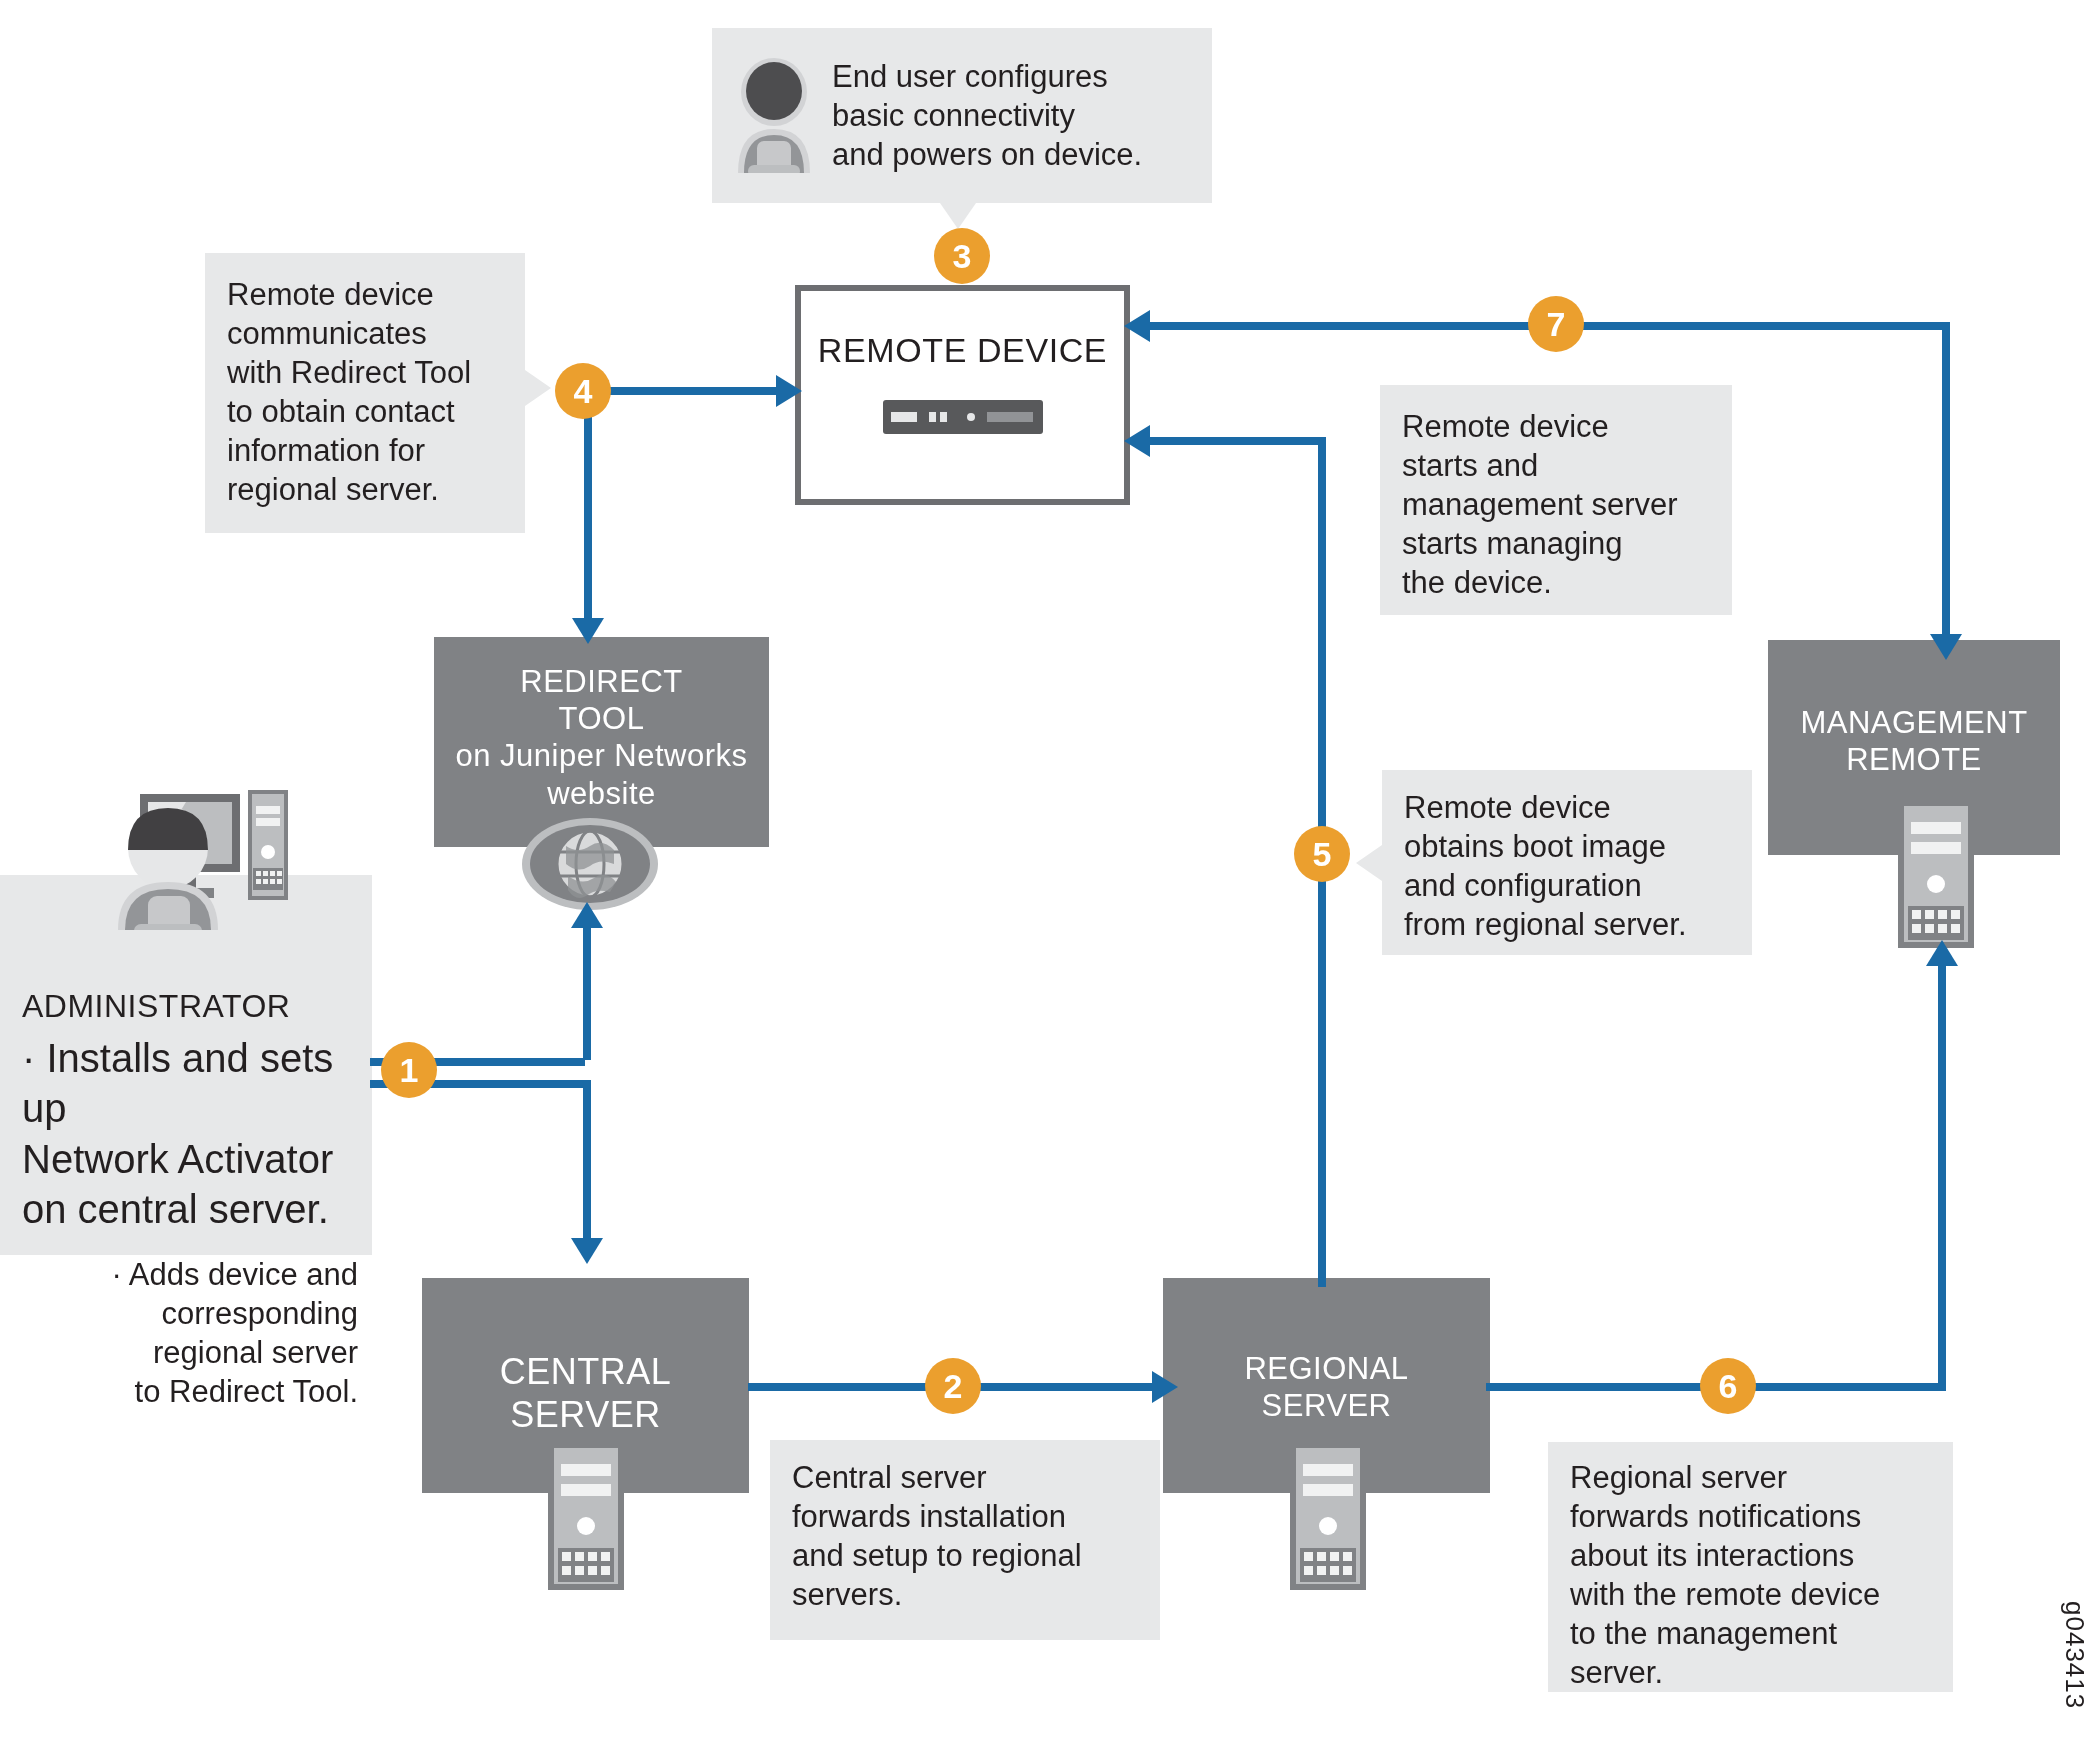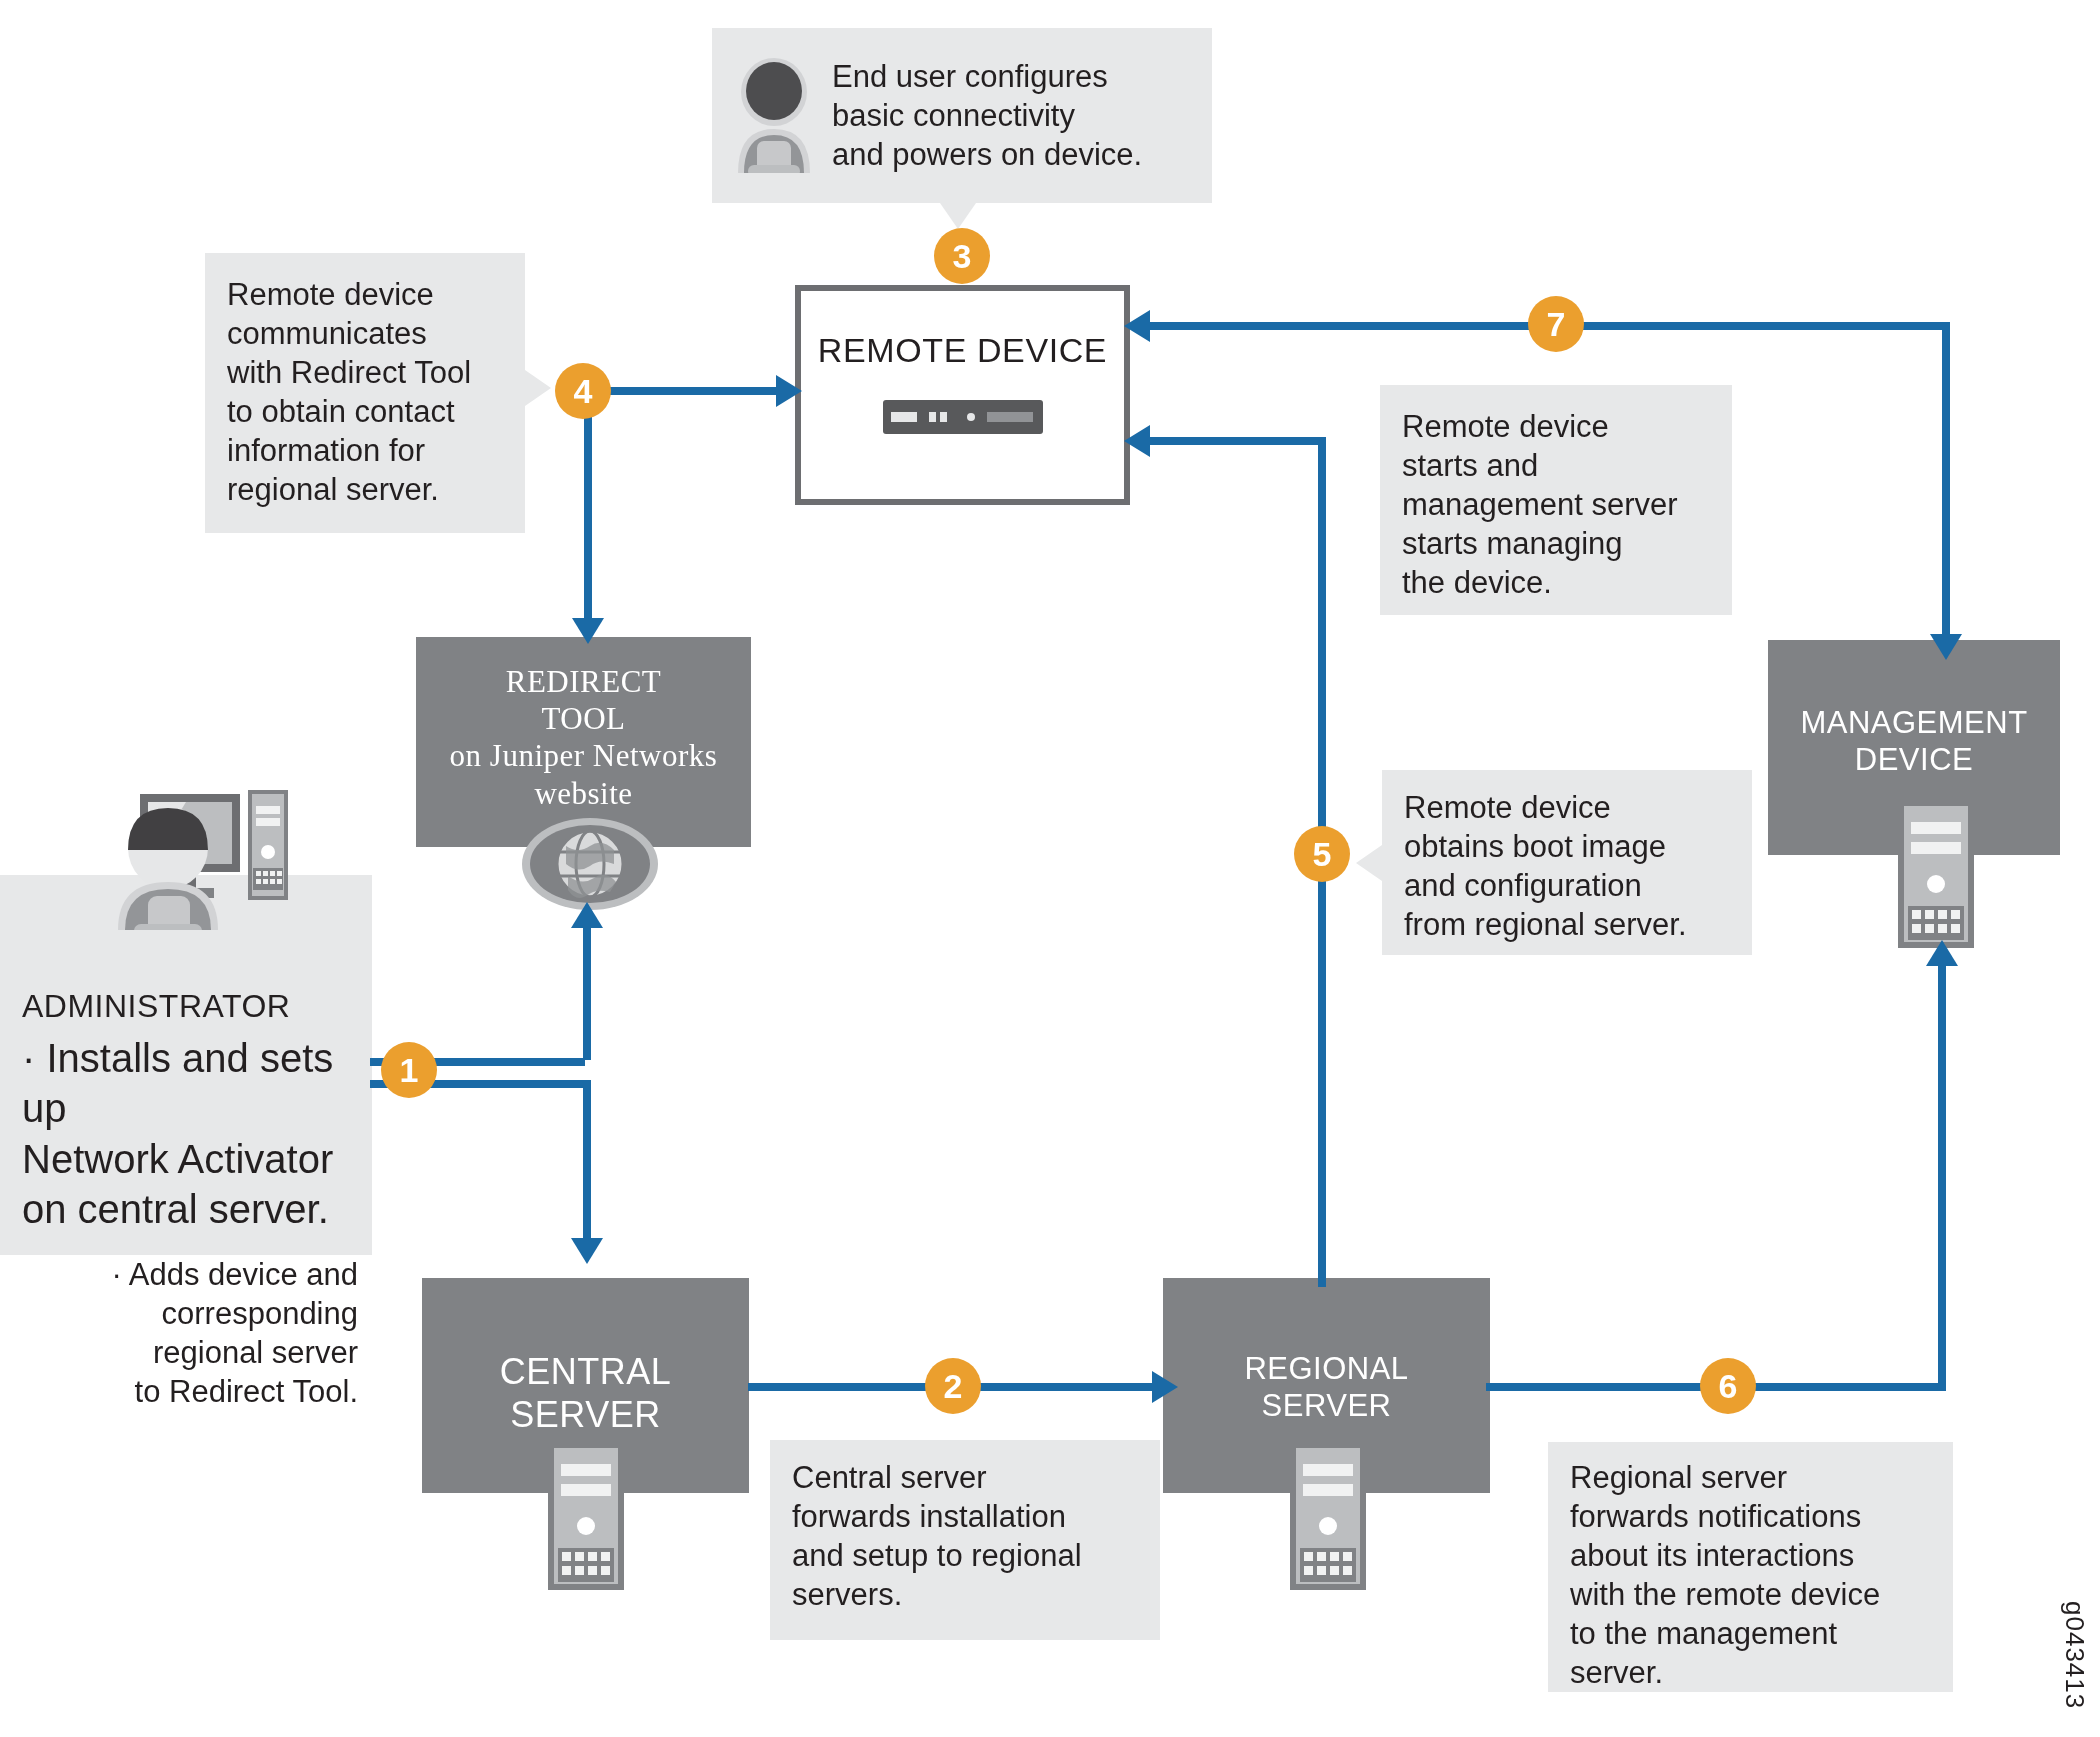--- a/index.html
+++ b/index.html
@@ -180,42 +180,42 @@
         <rect x="0" y="0" width="160" height="34" rx="3" fill="#58595b"></rect>
         <rect x="8" y="12" width="26" height="10" fill="#e6e7e8"></rect>
         <rect x="46" y="12" width="7" height="10" fill="#e6e7e8"></rect>
         <rect x="57" y="12" width="7" height="10" fill="#e6e7e8"></rect>
         <circle cx="88" cy="17" r="4" fill="#e6e7e8"></circle>
         <rect x="104" y="12" width="46" height="10" fill="#919396"></rect>
       </svg>
     </span>
   </div>
 
-  <div class="node" style="left:416px;top:637px;width:335px;height:210px;font-family:Liberation Serif, serif;">
+  <div class="node" style="left:434px;top:637px;width:335px;height:210px;">
     <span class="lbl" style="font-size:31px;margin-top:26px;">REDIRECT
 TOOL
 on Juniper Networks
 website</span>
   </div>
   <span style="position:absolute;left:522px;top:818px;">
     <svg width="136" height="92" viewBox="0 0 136 92">
       <ellipse cx="68" cy="46" rx="68" ry="46" fill="#bcbec0"></ellipse>
       <ellipse cx="68" cy="46" rx="60" ry="39" fill="#808285"></ellipse>
       <circle cx="68" cy="46" r="33" fill="#d9dadb"></circle>
       <circle cx="68" cy="46" r="33" fill="none" stroke="#808285" stroke-width="3"></circle>
       <ellipse cx="68" cy="46" rx="14" ry="33" fill="none" stroke="#808285" stroke-width="3"></ellipse>
       <path d="M36 34 H100 M36 58 H100" stroke="#808285" stroke-width="3" fill="none"></path>
       <path d="M44 28 q12 8 24 0 q12 -8 24 4 l0 14 q-14 -6 -24 2 q-12 8 -24 -2 Z" fill="#8f9194" opacity=".75"></path>
       <path d="M46 58 q14 10 26 2 q12 -8 22 4 l-6 10 q-14 -4 -24 4 q-10 6 -18 -6 Z" fill="#8f9194" opacity=".75"></path>
     </svg>
   </span>
 
   <div class="node" style="left:1768px;top:640px;width:292px;height:215px;">
     <span class="lbl" style="font-size:31px;margin-top:64px;">MANAGEMENT
-DEVICE</span>
+REMOTE</span>
   </div>
   <span style="position:absolute;left:1898px;top:800px;">
     <svg width="76" height="148" viewBox="0 0 76 148">
       <rect x="0" y="0" width="76" height="148" fill="#808285"></rect>
       <rect x="6" y="6" width="64" height="136" fill="#bcbec0"></rect>
       <rect x="13" y="22" width="50" height="12" fill="#f1f2f2"></rect>
       <rect x="13" y="42" width="50" height="12" fill="#f1f2f2"></rect>
       <circle cx="38" cy="84" r="9" fill="#ffffff"></circle>
       <rect x="10" y="106" width="56" height="34" fill="#808285"></rect>
       <g fill="#f1f2f2">

